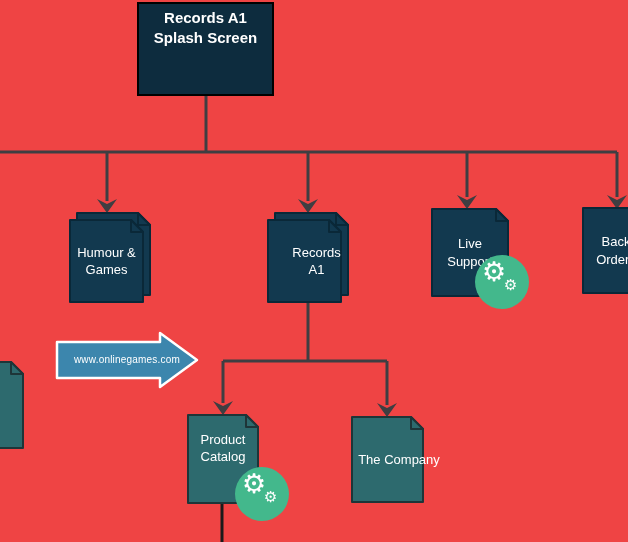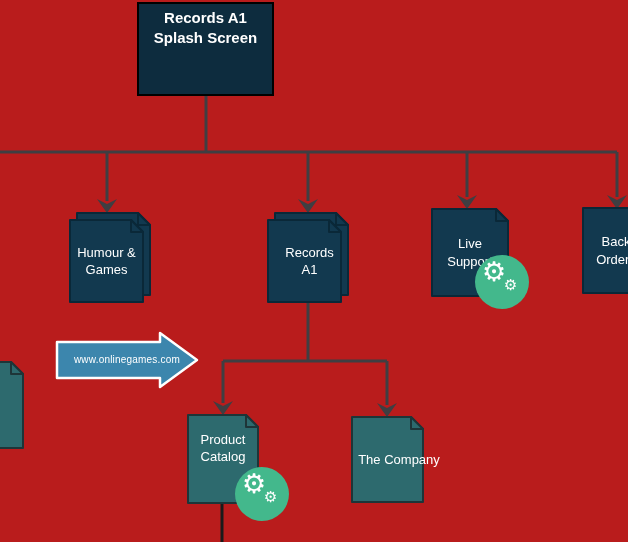--- a/index.html
+++ b/index.html
@@ -1,17 +1,17 @@
 <!DOCTYPE html>
 <html><head>
 <meta charset="utf-8">
 <style>
   html,body{margin:0;padding:0;}
   body{font-family:"Liberation Sans",sans-serif;background:#dcdade;}
-  .canvas{position:relative;width:628px;height:542px;background:#b91c1c;overflow:hidden;}
+  .canvas{position:relative;width:628px;height:542px;background:#ef4444;overflow:hidden;}
   .connectors{position:absolute;left:0;top:0;width:628px;height:542px;}
   .connectors path{stroke:#3f3e42;stroke-width:3;fill:none;}
   .connectors path.dark{stroke:#1a1a1a;}
   .connectors polygon{fill:#3f3e42;}
   .node{position:absolute;}
   .node svg{position:absolute;left:0;top:0;display:block;}
   .page-navy{fill:#12394f;stroke:#0a2838;stroke-width:2;stroke-linejoin:round;}
   .page-teal{fill:#2d6a6e;stroke:#1e3538;stroke-width:2;stroke-linejoin:round;}
   .splash-rect{fill:#0d2c3e;stroke:#000000;stroke-width:2;}
   .arrow-shape{fill:#3c86ad;stroke:#ffffff;stroke-width:2.5;stroke-linejoin:round;}
@@ -67,21 +67,21 @@
     <div class="label" style="left:1px;top:8px;width:73px;height:82px;padding:0 3px;box-sizing:border-box;">Humour &amp; Games</div>
   </div>
 
   <div class="node" style="left:267px;top:212px;width:83px;height:92px;">
     <svg width="83" height="92">
       <polygon class="page-navy" points="8,1 69,1 81,13 81,83 8,83" fill="#12394f"></polygon>
       <polygon class="page-navy" points="69,1 81,13 69,13" fill="#12394f"></polygon>
       <polygon class="page-navy" points="1,8 62,8 74,20 74,90 1,90" fill="#12394f"></polygon>
       <polygon class="page-navy" points="62,8 74,20 62,20" fill="#12394f"></polygon>
     </svg>
-    <div class="label" style="left:12px;top:8px;width:61px;height:82px;">Records A1</div>
+    <div class="label" style="left:19px;top:8px;width:61px;height:82px;">Records A1</div>
   </div>
 
   <div class="node" style="left:431px;top:208px;width:79px;height:90px;">
     <svg width="79" height="90">
       <polygon class="page-navy" points="1,1 65,1 77,13 77,88 1,88" fill="#12394f"></polygon>
       <polygon class="page-navy" points="65,1 77,13 65,13" fill="#12394f"></polygon>
     </svg>
     <div class="label" style="left:1px;top:1px;width:76px;height:87px;padding:0 4px;box-sizing:border-box;">Live Support</div>
   </div>
   <div class="badge" style="left:475px;top:255px;">

